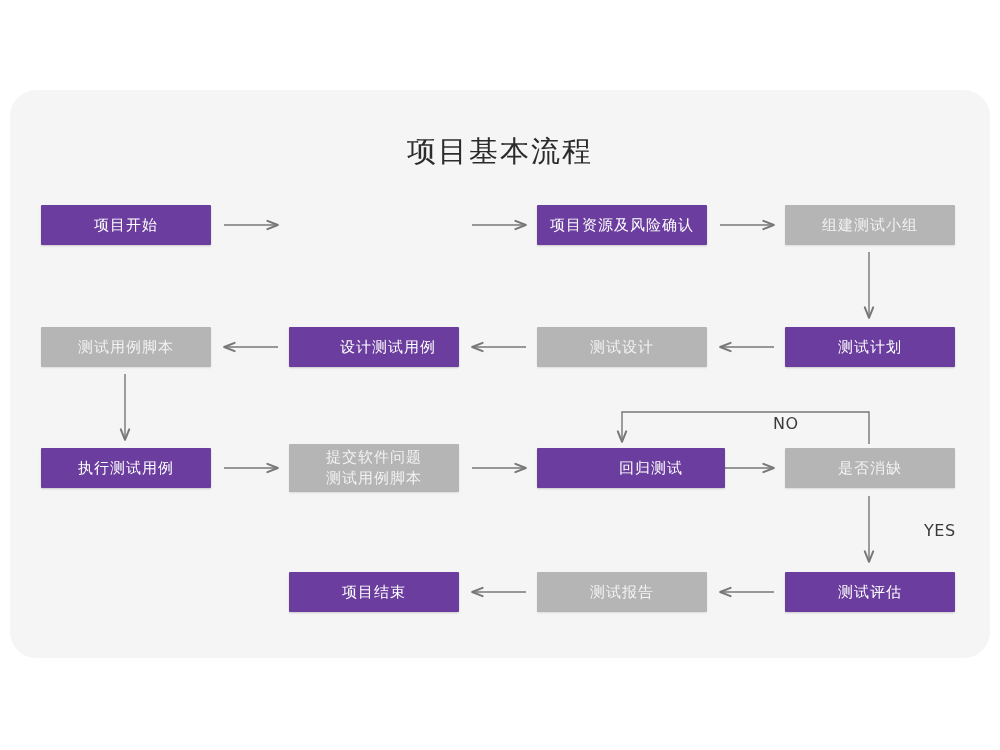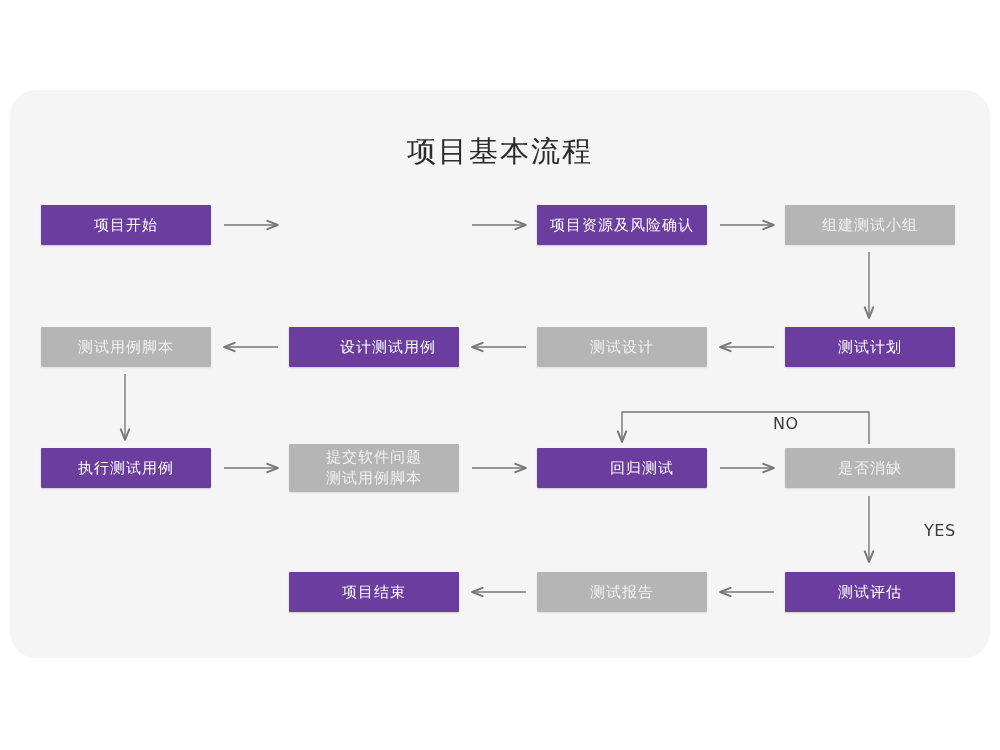--- a/index.html
+++ b/index.html
@@ -137,21 +137,21 @@
     <span class="lbl">测试计划</span>
   </div>
 
   <div class="node purple" style="left:41px;top:448px;width:170px;">
     <span class="lbl">执行测试用例</span>
   </div>
   <div class="node gray tall" style="left:289px;top:444px;width:170px;">
     <span class="lbl">提交软件问题
 测试用例脚本</span>
   </div>
-  <div class="node purple" style="left:537px;top:448px;width:170px;padding-left:40px;">
+  <div class="node purple" style="left:537px;top:448px;width:188px;padding-left:40px;">
     <span class="lbl">回归测试</span>
   </div>
   <div class="node gray" style="left:785px;top:448px;width:170px;">
     <span class="lbl">是否消缺</span>
   </div>
 
   <div class="node purple" style="left:289px;top:572px;width:170px;">
     <span class="lbl">项目结束</span>
   </div>
   <div class="node gray" style="left:537px;top:572px;width:170px;">

